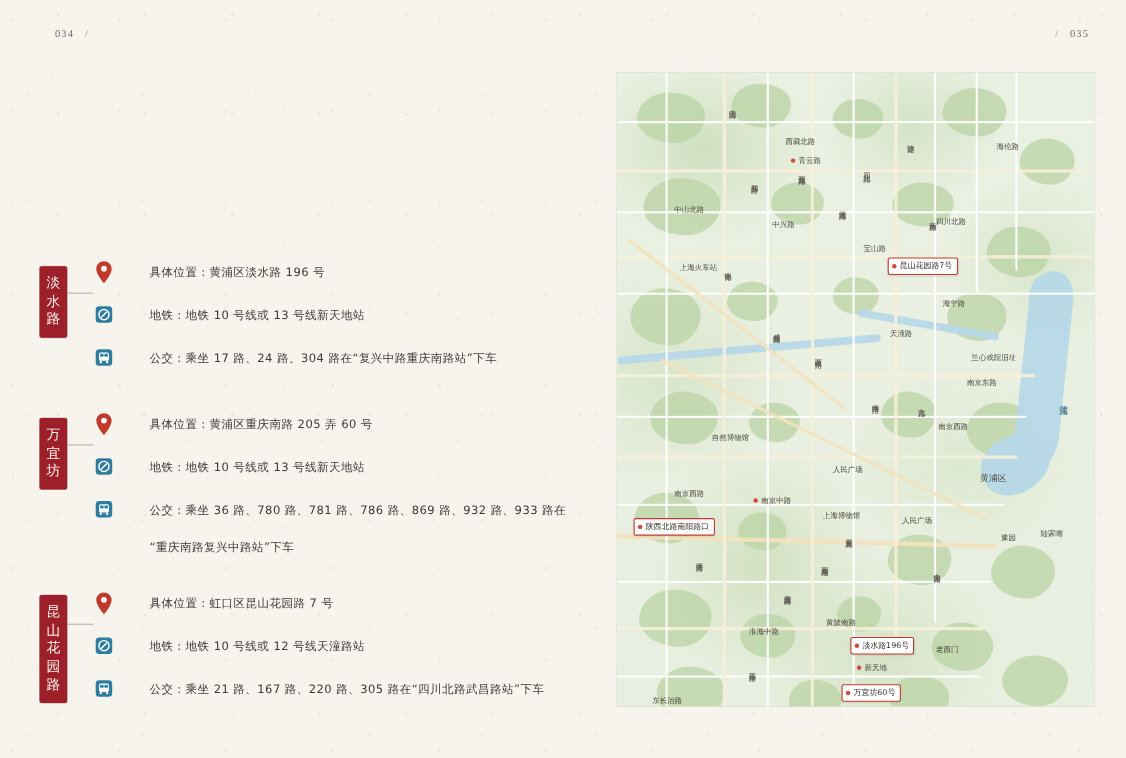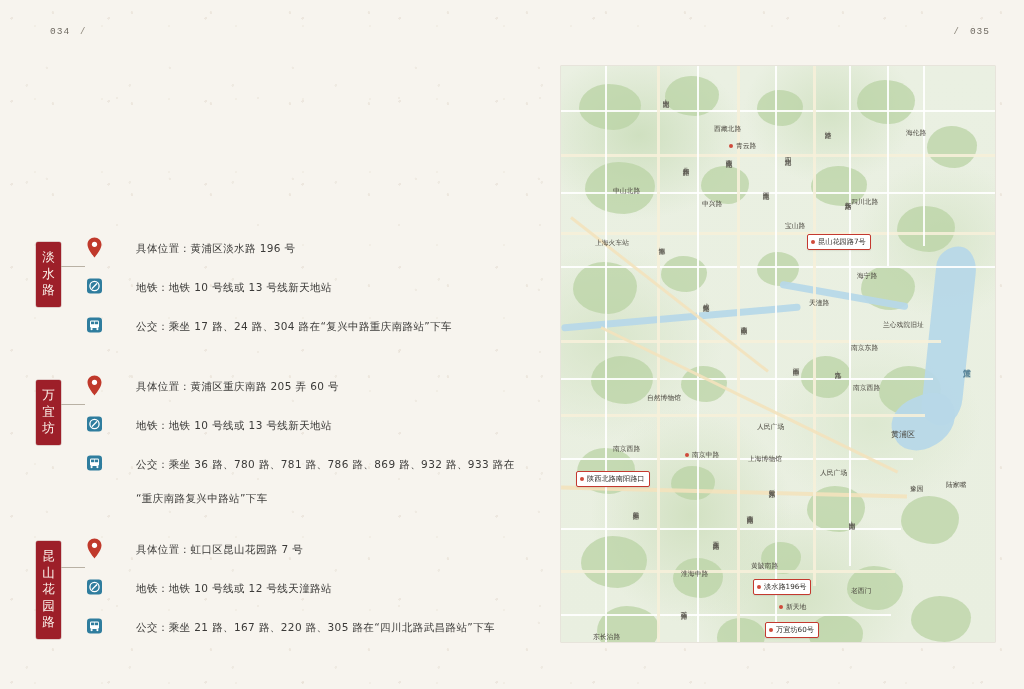--- a/index.html
+++ b/index.html
@@ -34,21 +34,21 @@
     inset: 0;
     z-index: 1;
   }
   
   .folio {
     position: absolute;
     top: 26px;
     font-size: 9.5px;
     letter-spacing: 1px;
     color: #6f6a62;
-    font-family: Liberation Mono, monospace;
+    font-family: Liberation Serif, serif;
     padding-left: 16px;
   }
   .folio-left { left: 34px; }
   .folio-right { right: 34px; }
   .folio .slash {
     color: #8c857a;
     margin: 0 10px;
     font-size: 9px;
   }
 
@@ -460,21 +460,21 @@
       <div class="maplabel vert" style="left:178px; top:255px;">西藏中路</div>
       <div class="maplabel vert" style="left:230px; top:296px;">河南中路</div>
       <div class="maplabel vert" style="left:206px; top:418px;">延安东路</div>
       <div class="maplabel vert" style="left:184px; top:444px;">西藏南路</div>
       <div class="maplabel vert" style="left:150px; top:470px;">重庆南路</div>
       <div class="maplabel vert" style="left:286px; top:450px;">中山南路</div>
       <div class="maplabel vert" style="left:272px; top:300px;">九江路</div>
       <div class="maplabel vert" style="left:70px;  top:440px;">延安中路</div>
       <div class="maplabel vert" style="left:118px; top:540px;">瑞金二路</div>
 
-      <div class="poi" style="left:168px; top:75px;">
+      <div class="poi" style="left:158px; top:75px;">
         <span class="dot"></span>
         <span class="txt">青云路</span>
       </div>
       <div class="poi" style="left:52px; top:120px;">
         <span class="txt">中山北路</span>
       </div>
       <div class="poi" style="left:153px; top:58px;">
         <span class="txt">西藏北路</span>
       </div>
       <div class="poi" style="left:345px; top:62px;">
@@ -482,52 +482,52 @@
       </div>
       <div class="poi" style="left:290px; top:131px;">
         <span class="txt">四川北路</span>
       </div>
       <div class="poi" style="left:141px; top:133px;">
         <span class="txt">中兴路</span>
       </div>
       <div class="poi" style="left:224px; top:155px;">
         <span class="txt">宝山路</span>
       </div>
-      <div class="poi" style="left:34px; top:172px;justify-content:flex-end;">
+      <div class="poi" style="left:57px; top:172px;justify-content:flex-end;">
         <span class="txt">上海火车站</span>
       </div>
       <div class="poi" style="left:260px; top:205px;margin-left:36px;">
         <span class="txt">海宁路</span>
       </div>
       <div class="poi" style="left:248px; top:232px;">
         <span class="txt">天潼路</span>
       </div>
       <div class="poi" style="left:322px; top:254px;">
         <span class="txt">兰心戏院旧址</span>
       </div>
-      <div class="poi" style="left:290px; top:277px;">
+      <div class="poi" style="left:290px; top:277px;padding-left:28px;">
         <span class="txt">南京东路</span>
       </div>
       <div class="poi" style="left:292px; top:317px;">
         <span class="txt">南京西路</span>
       </div>
       <div class="poi" style="left:86px; top:327px;">
         <span class="txt">自然博物馆</span>
       </div>
       <div class="poi" style="left:52px; top:378px;">
         <span class="txt">南京西路</span>
       </div>
       <div class="poi" style="left:124px; top:384px;">
         <span class="dot"></span>
         <span class="txt">南京中路</span>
       </div>
       <div class="poi" style="left:196px; top:356px;">
         <span class="txt big">人民广场</span>
       </div>
-      <div class="poi" style="left:187px; top:388px;">
+      <div class="poi" style="left:187px; top:398px;">
         <span class="txt">上海博物馆</span>
       </div>
       <div class="poi" style="left:259px; top:402px;">
         <span class="txt">人民广场</span>
       </div>
       <div class="poi" style="left:330px; top:363px;">
         <span class="txt" style="font-size:8px;">黄浦区</span>
       </div>
       <div class="poi" style="left:349px; top:418px;">
         <span class="txt">豫园</span>
@@ -554,21 +554,21 @@
       <div class="maplabel vert water" style="left:399px; top:296px; font-size:8px;">黄浦江</div>
 
       <div class="callout" style="left:246px; top:168px;">
         <span class="dot"></span>
         <span class="txt">昆山花园路7号</span>
       </div>
       <div class="callout" style="left:15px; top:405px;">
         <span class="dot"></span>
         <span class="txt">陕西北路南阳路口</span>
       </div>
-      <div class="callout" style="left:192px; top:513px;">
+      <div class="callout" style="left:212px; top:513px;">
         <span class="dot"></span>
         <span class="txt">淡水路196号</span>
       </div>
       <div class="callout" style="left:204px; top:556px;">
         <span class="dot"></span>
         <span class="txt">万宜坊60号</span>
       </div>
     </div>
   </div>
 

